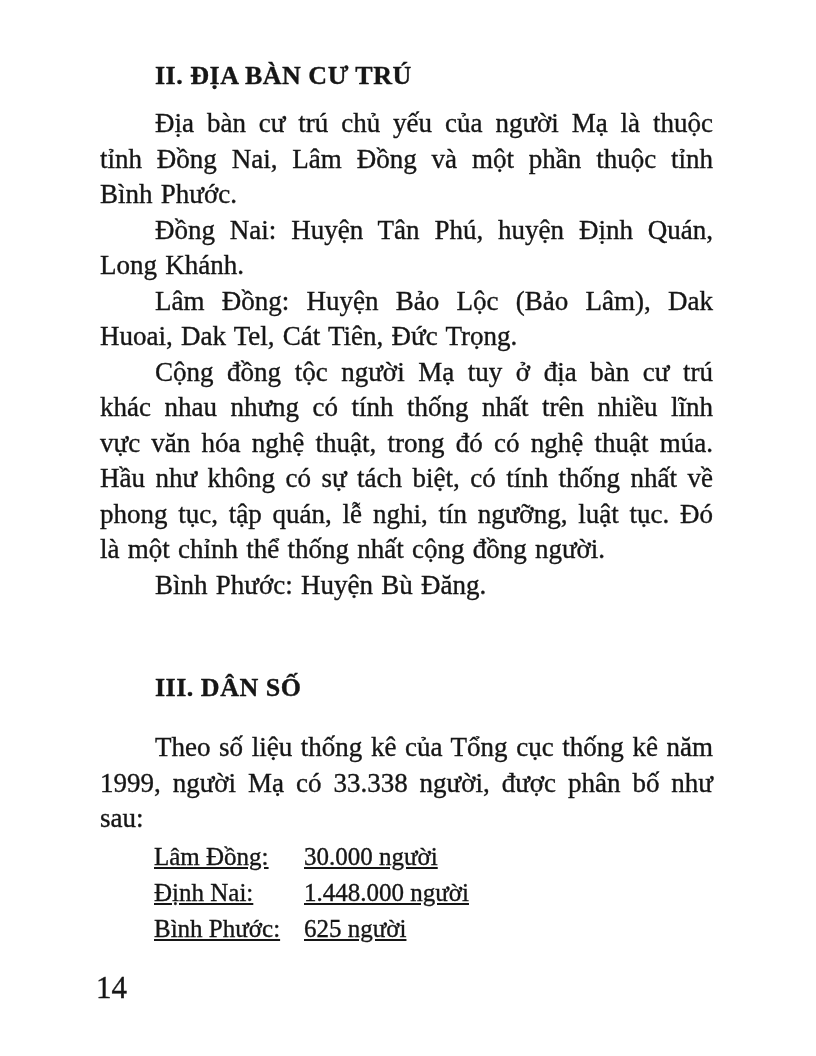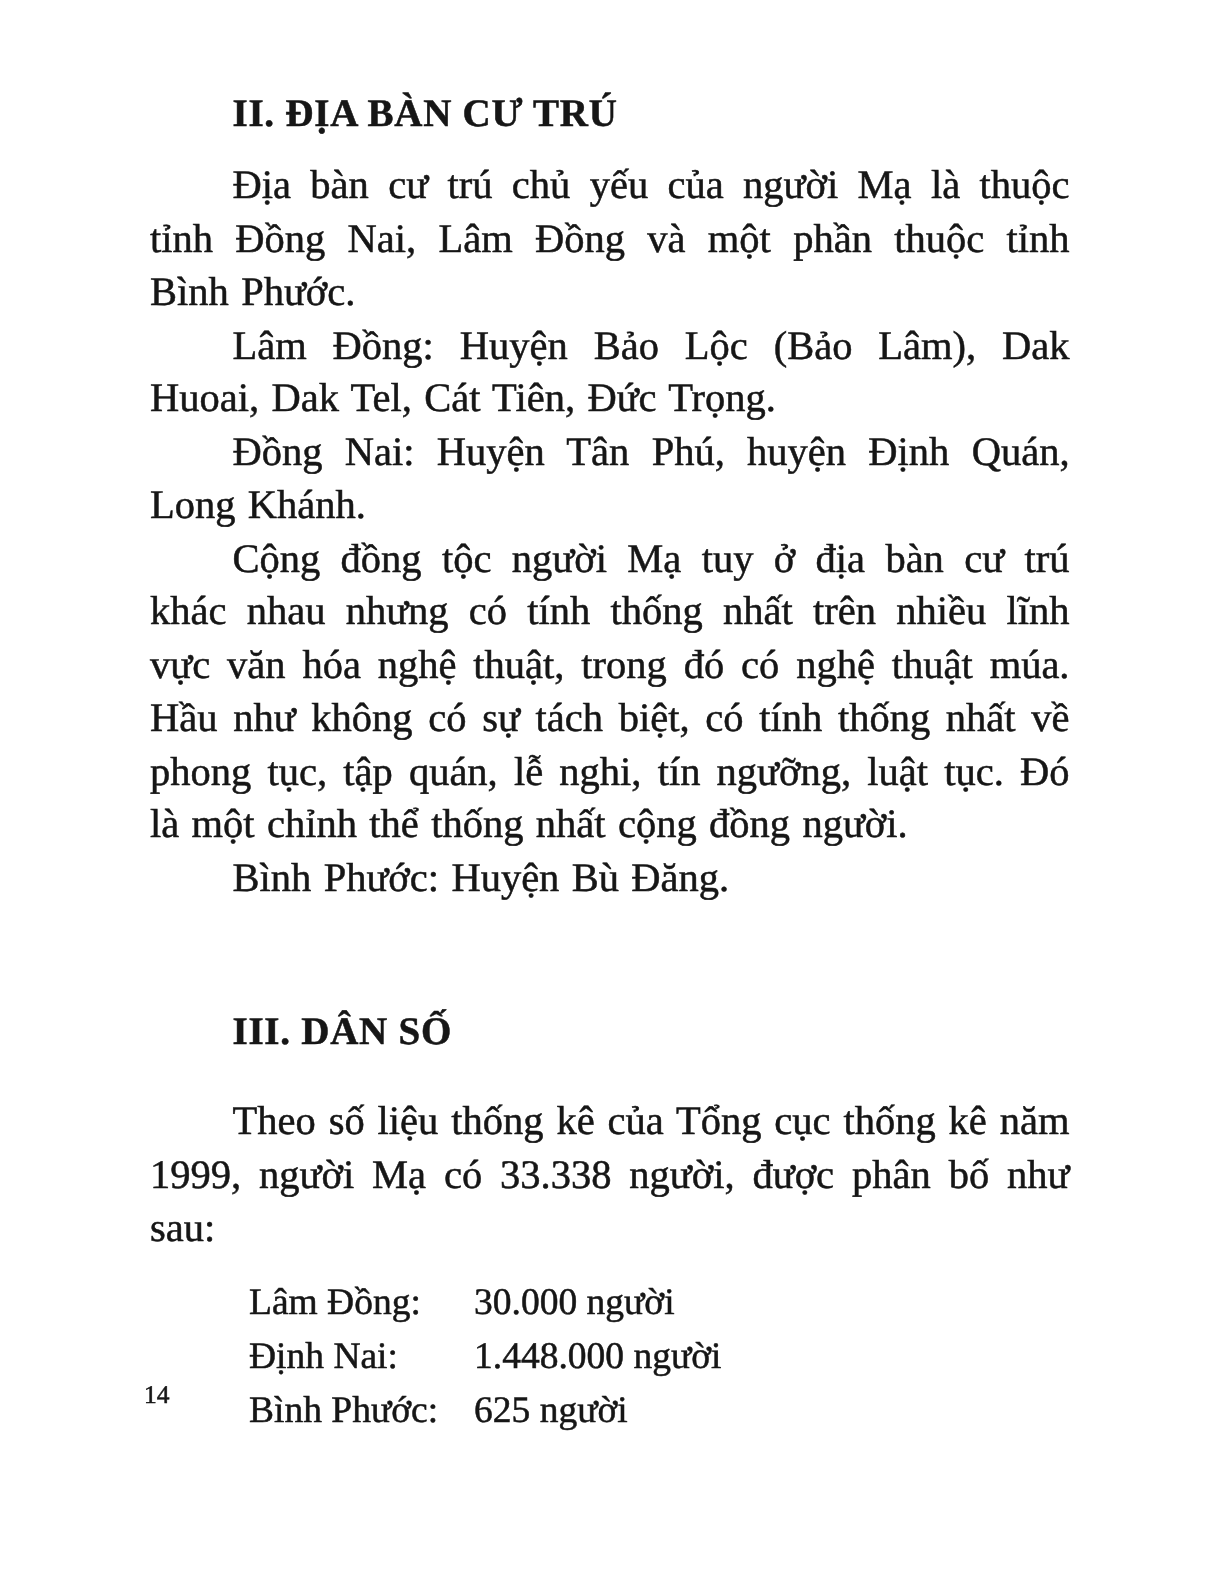--- a/index.html
+++ b/index.html
@@ -35,53 +35,54 @@
   .heading-iii { margin-top: 68px; margin-bottom: 26px; }
   .para {
     font-size: 27px;
     line-height: 35.5px;
     margin: 0;
     text-align: justify;
     text-indent: 55px;
     word-spacing: 1.5px;
   }
   .pop-list {
-    margin: 14px;
+    margin: 2px;
     padding-left: 52px;
+    text-decoration: underline;
   }
   .pop-row {
     display: flex;
     font-size: 25px;
     line-height: 36px;
   }
   .pop-label {
     min-width: 150px;
     flex-shrink: 0;
   }
   .pop-value { white-space: nowrap; }
   .page-number {
     position: absolute;
     left: 96px;
-    top: 916px;
-    font-size: 17px;
+    top: 974px;
+    font-size: 31px;
     line-height: 28px;
   }
 </style>
 </head>
 <body>
 
 <div class="page">
 
   <h2 class="heading heading-ii">II. ĐỊA BÀN CƯ TRÚ</h2>
 
   <p class="para">Địa bàn cư trú chủ yếu của người Mạ là thuộc tỉnh Đồng Nai, Lâm Đồng và một phần thuộc tỉnh Bình Phước.</p>
 
+  <p class="para">Đồng Nai: Huyện Tân Phú, huyện Định Quán, Long Khánh.</p>
+
   <p class="para">Lâm Đồng: Huyện Bảo Lộc (Bảo Lâm), Dak Huoai, Dak Tel, Cát Tiên, Đức Trọng.</p>
-
-  <p class="para">Đồng Nai: Huyện Tân Phú, huyện Định Quán, Long Khánh.</p>
 
   <p class="para">Cộng đồng tộc người Mạ tuy ở địa bàn cư trú khác nhau nhưng có tính thống nhất trên nhiều lĩnh vực văn hóa nghệ thuật, trong đó có nghệ thuật múa. Hầu như không có sự tách biệt, có tính thống nhất về phong tục, tập quán, lễ nghi, tín ngưỡng, luật tục. Đó là một chỉnh thể thống nhất cộng đồng người.</p>
 
   <p class="para">Bình Phước: Huyện Bù Đăng.</p>
 
   <h2 class="heading heading-iii">III. DÂN SỐ</h2>
 
   <p class="para">Theo số liệu thống kê của Tổng cục thống kê năm 1999, người Mạ có 33.338 người, được phân bố như sau:</p>
 
   <div class="pop-list">

